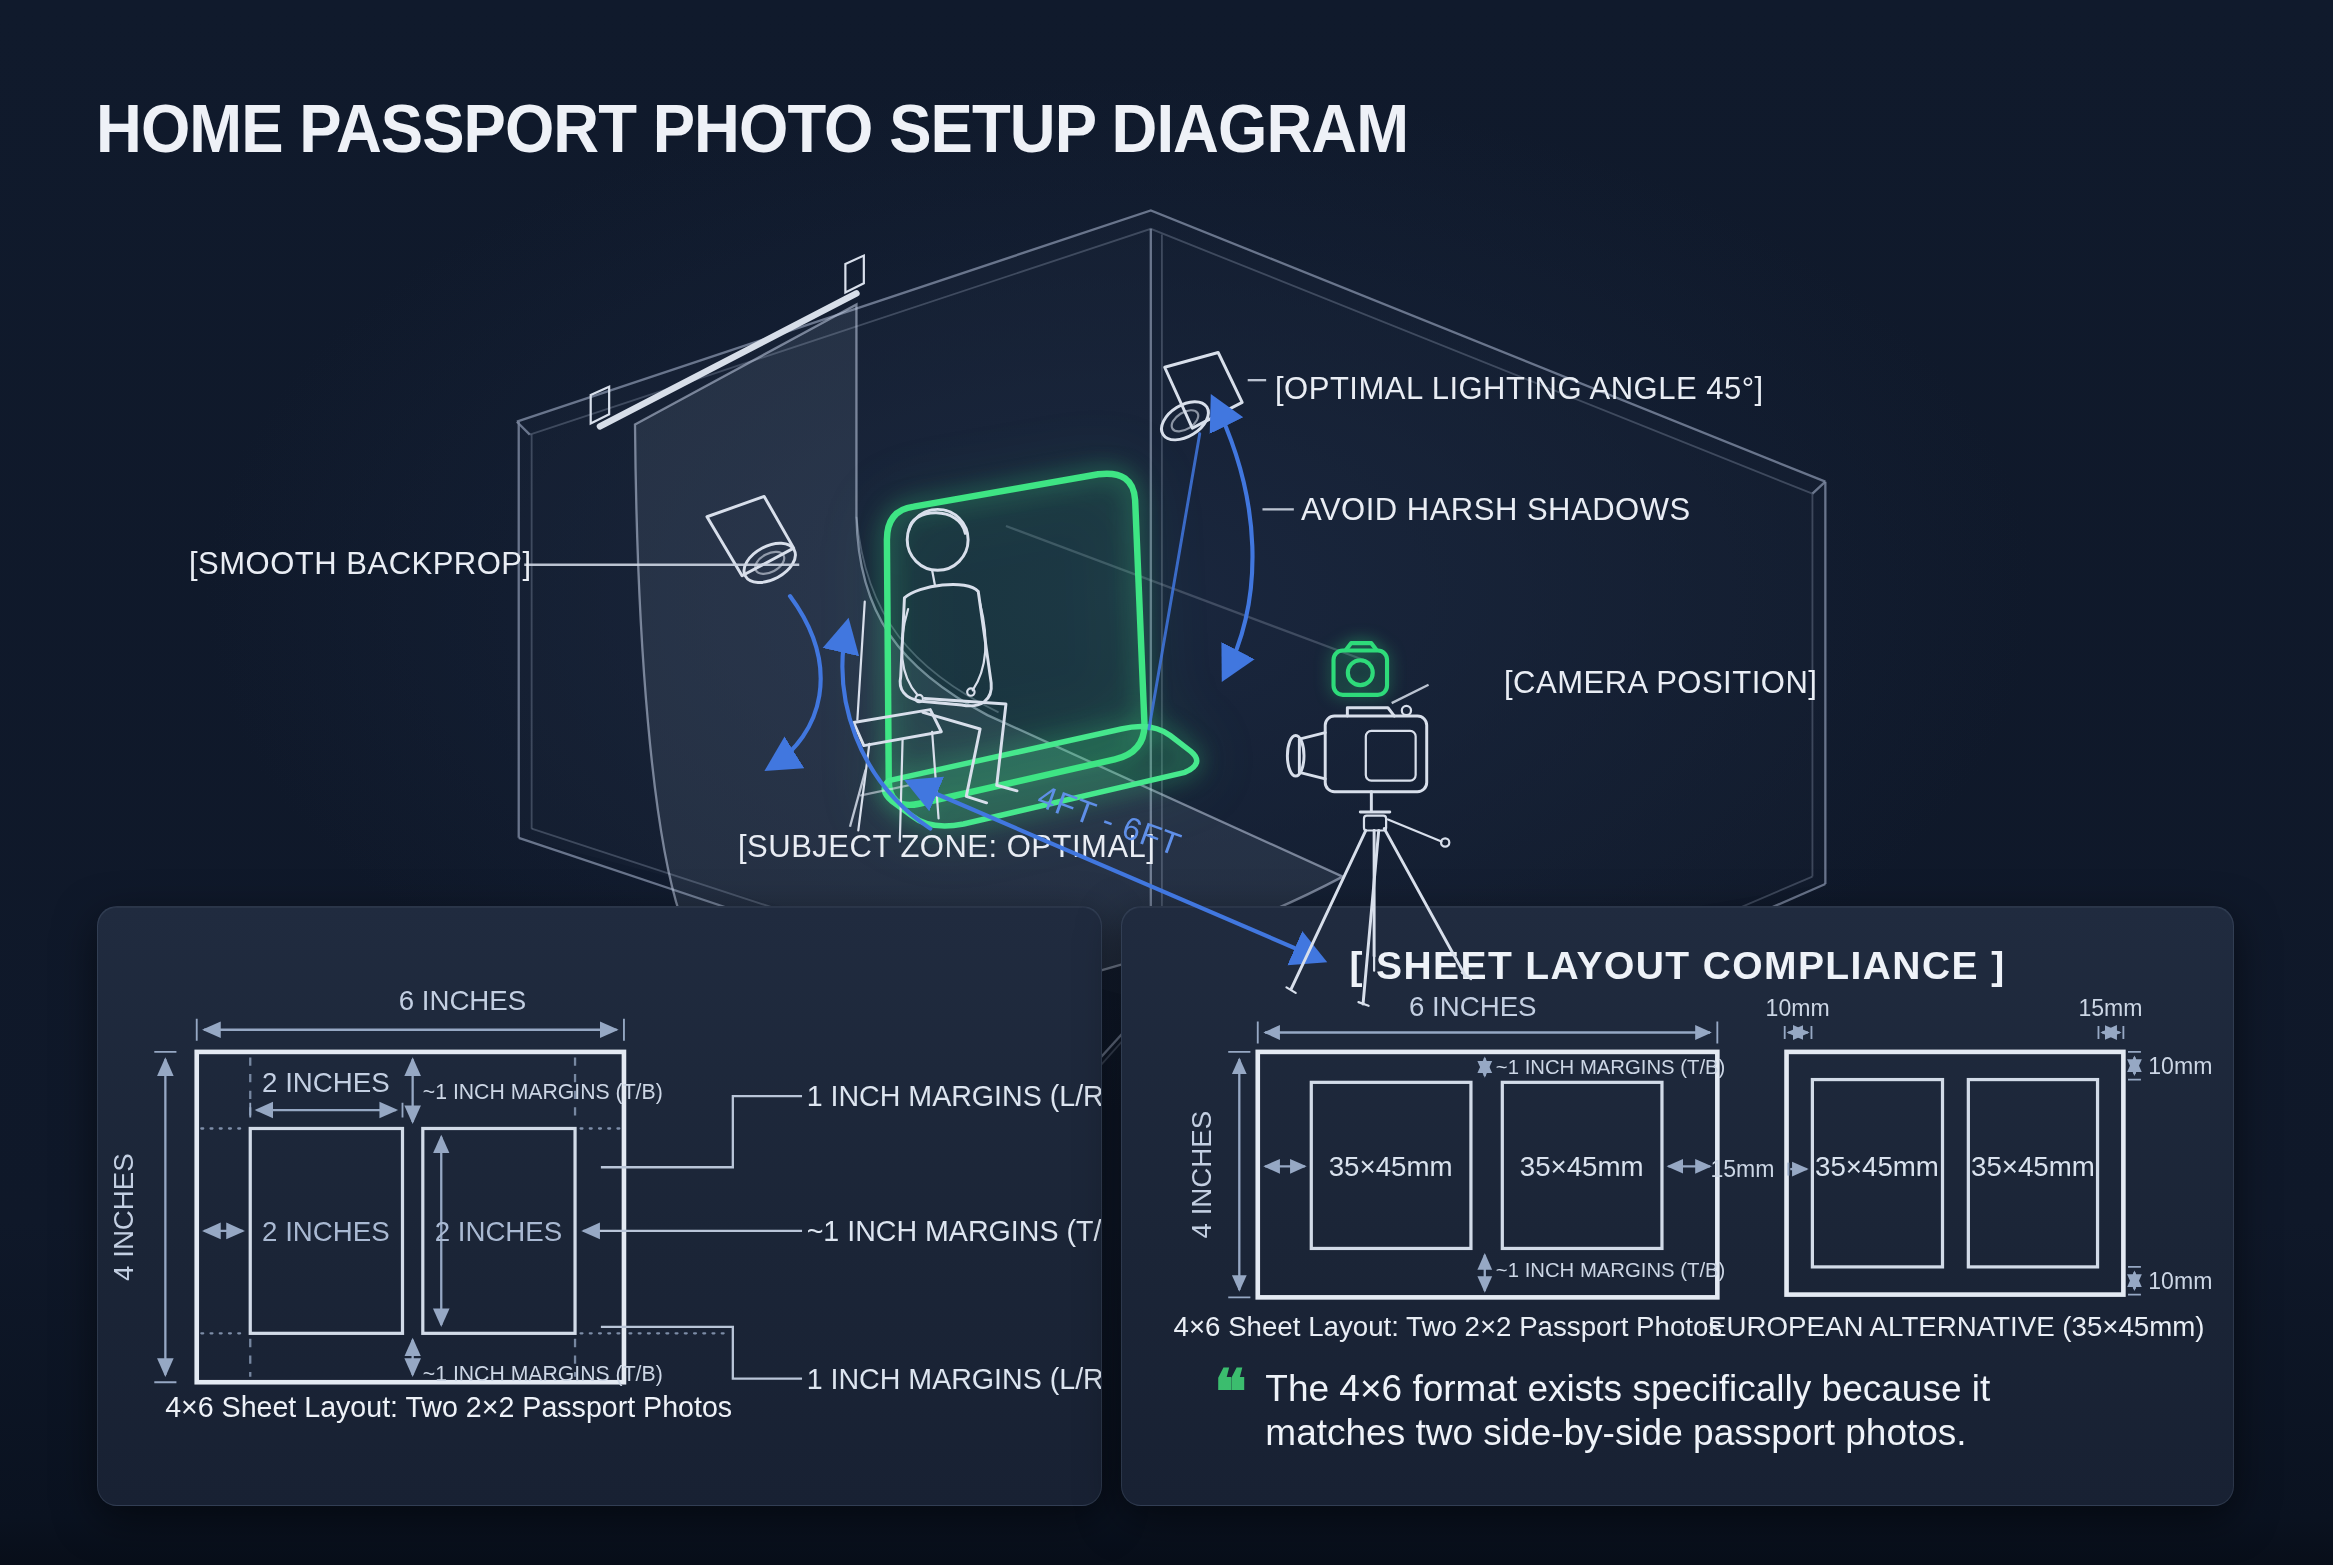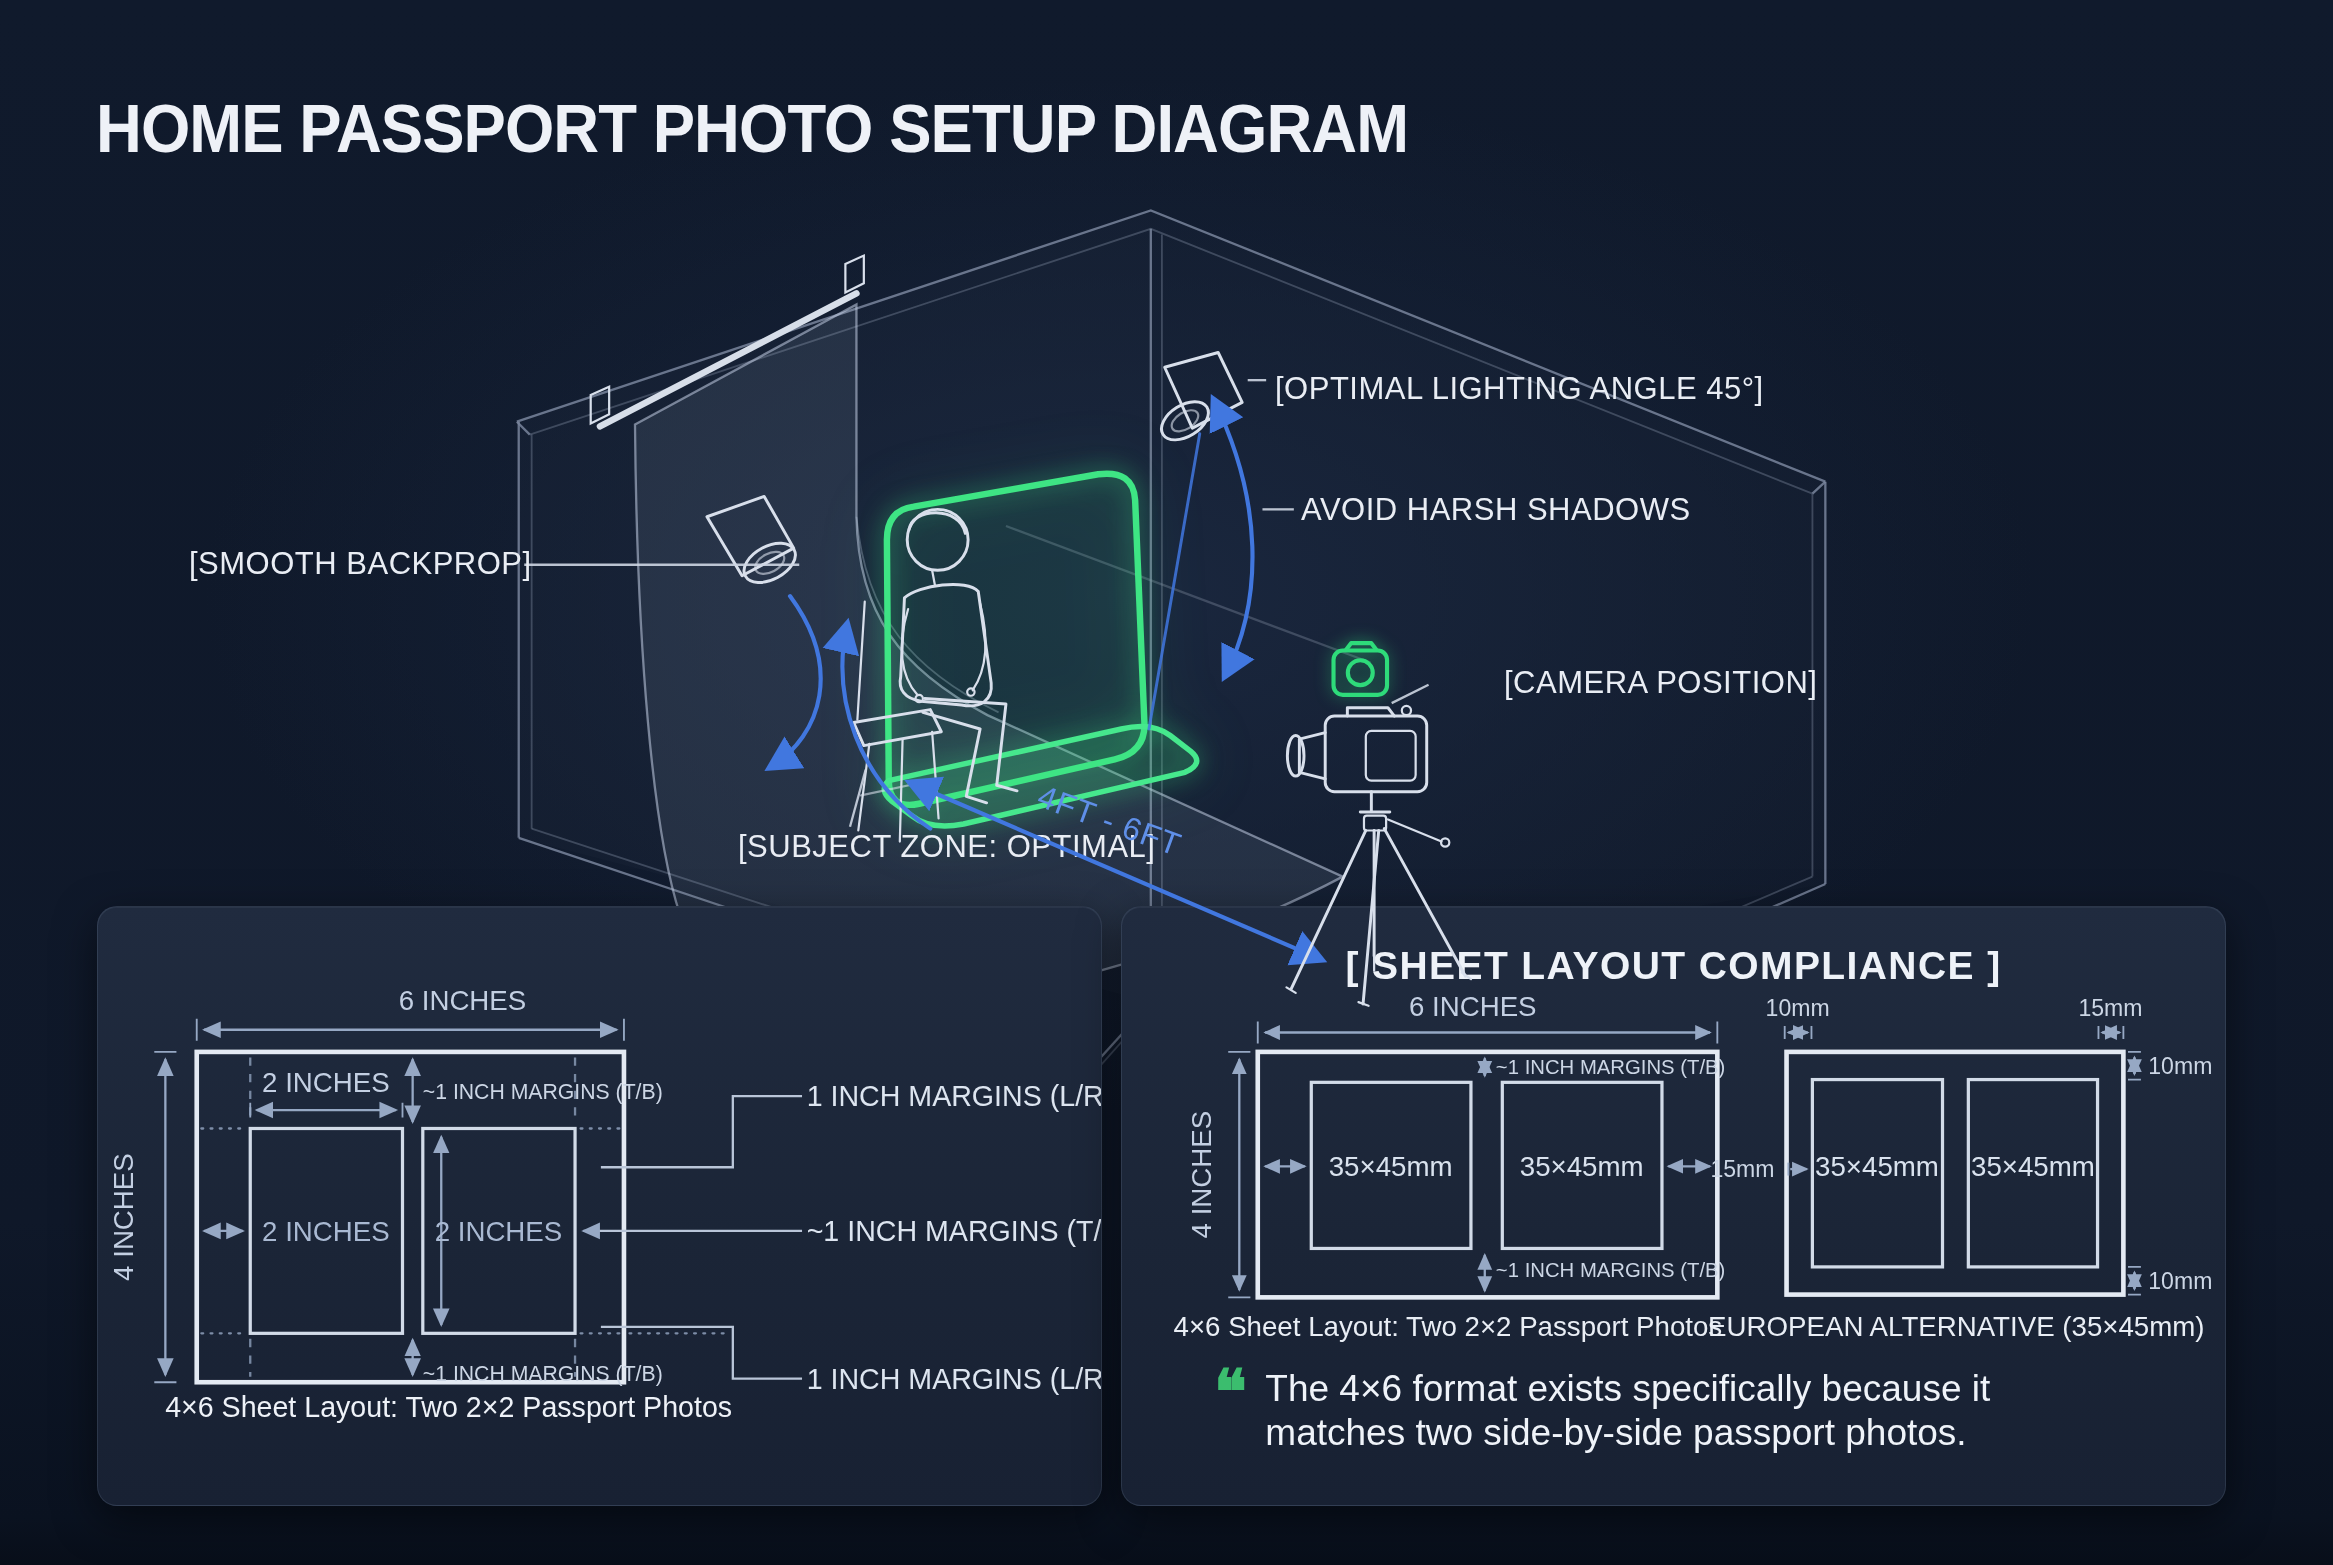--- a/index.html
+++ b/index.html
@@ -20,21 +20,21 @@
   
   .slabel{position:absolute;color:#e9edf4;font-size:31px;letter-spacing:0.5px;white-space:nowrap;}
   .distance{position:absolute;left:1039px;top:777px;color:#5f8fe8;font-size:32px;letter-spacing:0.9px;
     transform:rotate(20deg);transform-origin:left center;white-space:nowrap;}
 
   
   .panel{position:absolute;background:linear-gradient(180deg,#202b3f 0%,#1b2537 55%,#182133 100%);
     border:1.8px solid rgba(165,185,215,0.14);border-radius:20px;
     box-shadow:0 13px 42px rgba(0,0,0,0.5), inset 0 0.9px 0 rgba(200,215,240,0.06);}
   #panel-us{left:97px;top:906px;width:1003px;height:598px;}
-  #panel-compliance{left:1121px;top:906px;width:1103px;height:598px;}
+  #panel-compliance{left:1121px;top:906px;width:1103px;height:598px;padding-left:8px;}
   .panel-title{position:absolute;left:0;right:0;top:37px;text-align:center;color:#eef2f8;
     font-size:39px;font-weight:700;letter-spacing:1.4px;}
 
   
   .quote{position:absolute;left:92px;top:460px;display:flex;gap:18.5px;width:969px;}
   .qmark{font-size:61px;line-height:.85;color:#3bbd6e;font-weight:700;flex:0 0 auto;}
   .qtext{font-size:37px;line-height:1.2;color:#eff3f9;max-width:868px;}
 
   
   .room{stroke:#79859c;stroke-width:2.5;fill:none;opacity:.85;}

